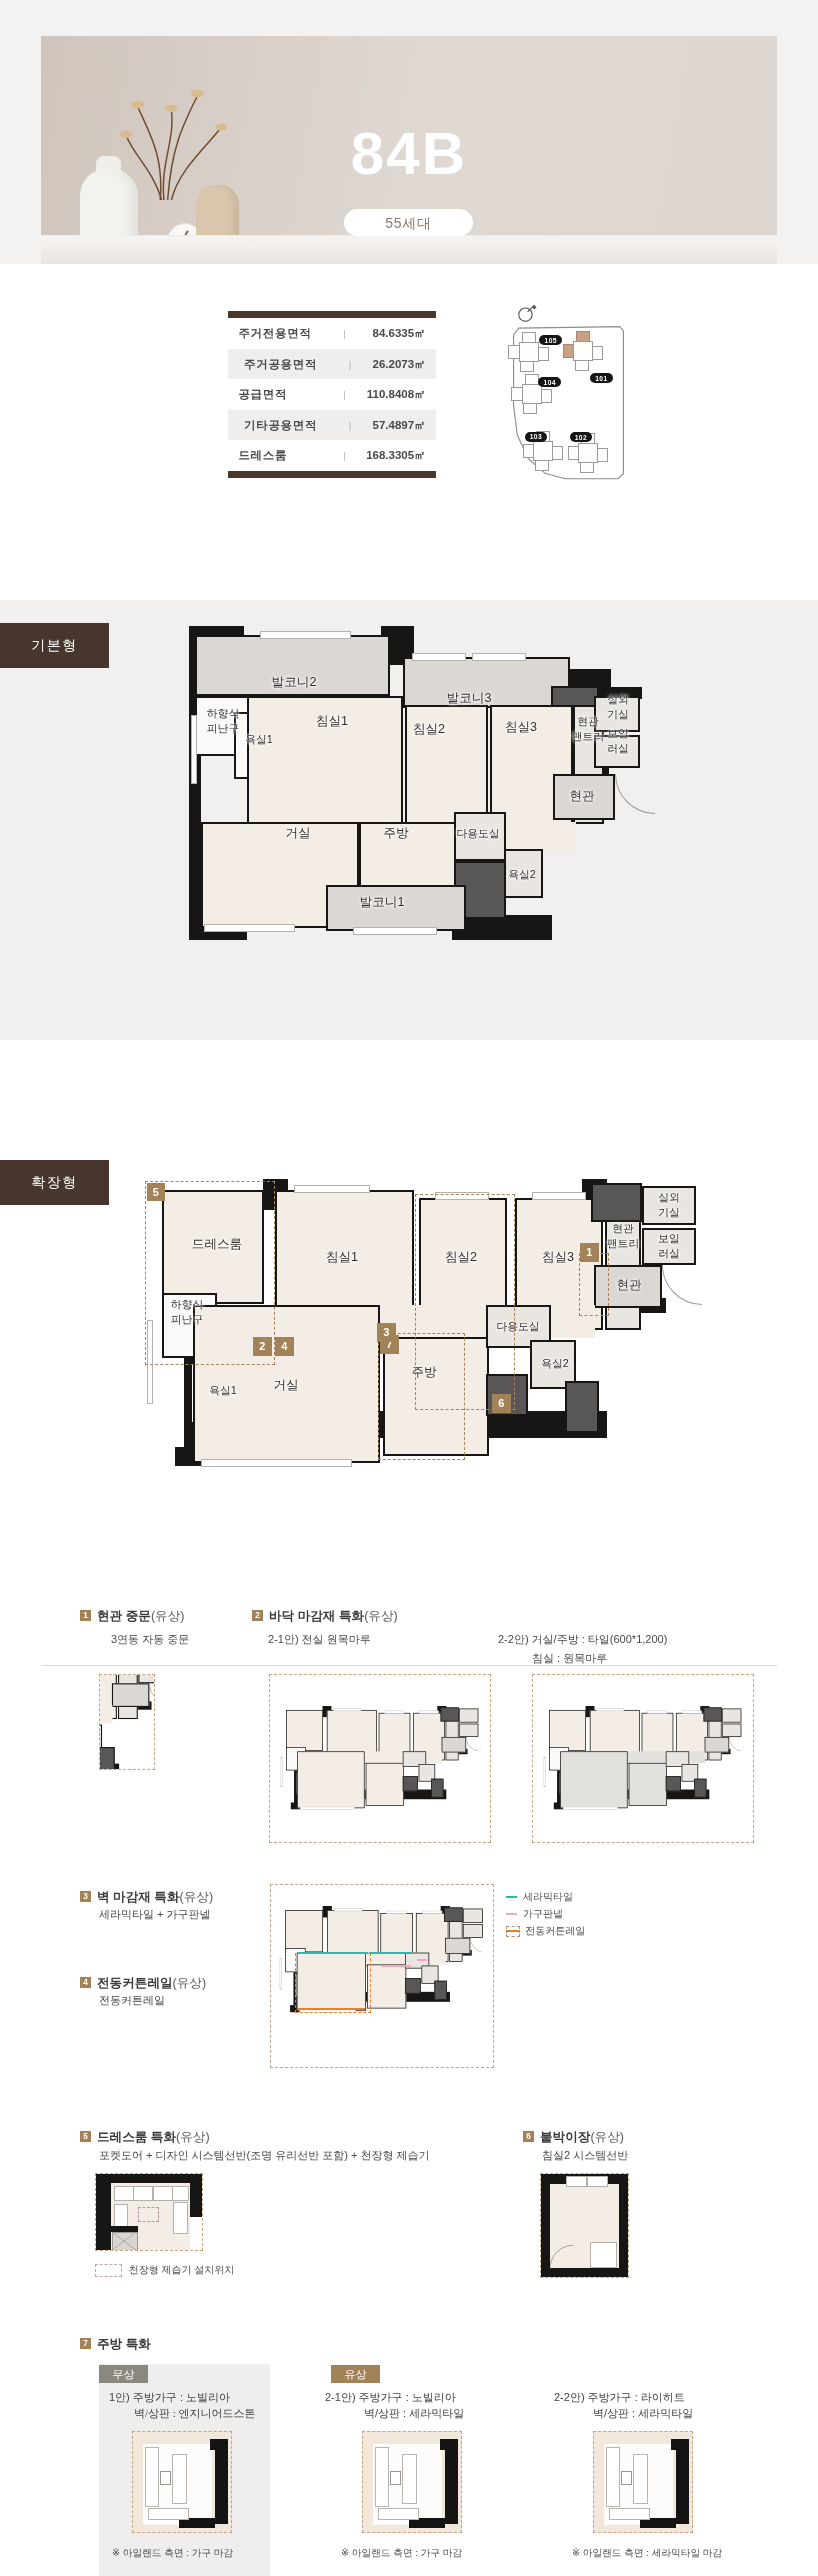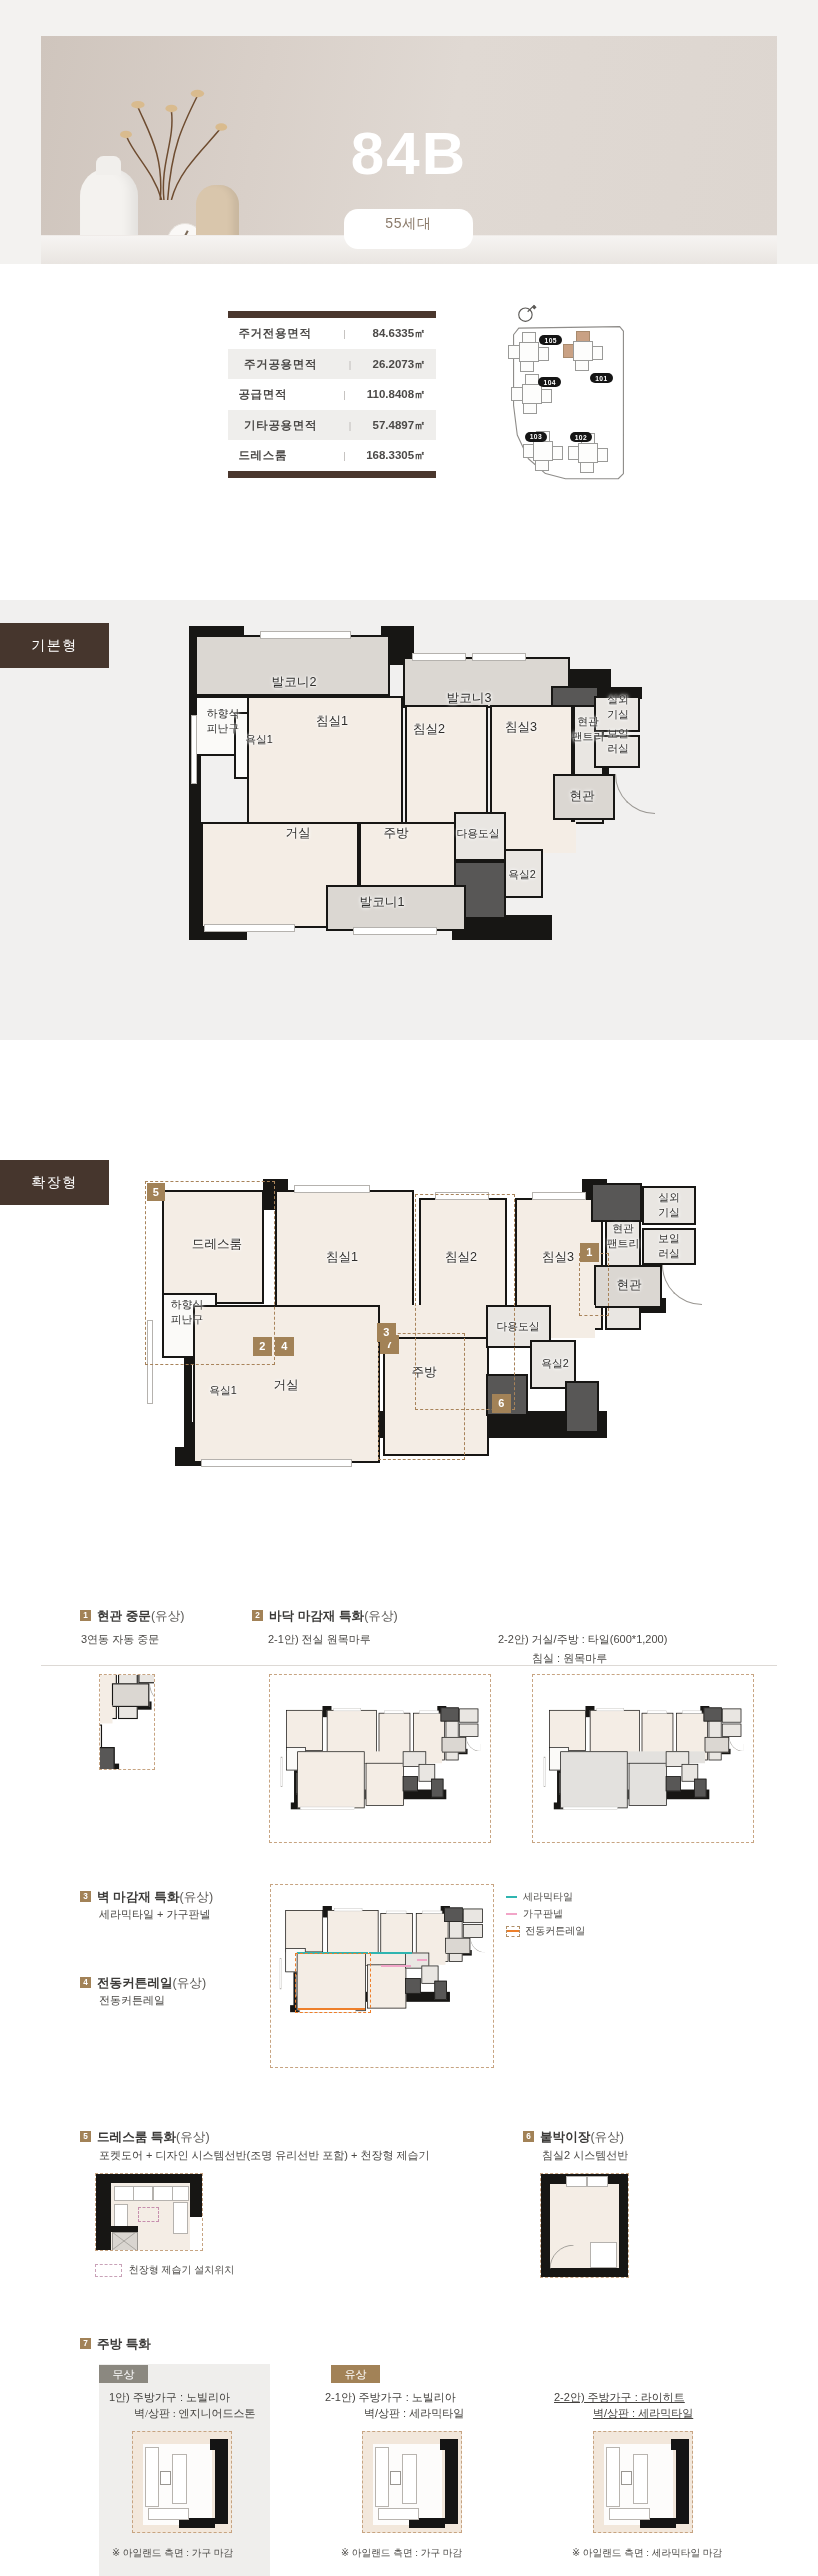--- a/index.html
+++ b/index.html
@@ -6,21 +6,21 @@
   body{font-family:"Liberation Sans","DejaVu Sans",sans-serif;color:#3a3a3a;}
   #page{position:relative;width:818px;height:2576px;background:#fff;overflow:hidden;margin:0 auto;}
   .abs{position:absolute;}
 
   
   #hero-band{left:0;top:0;width:818px;height:264px;background:#f3f2f0;}
   #hero{left:41px;top:36px;width:736px;height:228px;overflow:hidden;
         background:linear-gradient(100deg,#cfc5bd 0%,#d9d0c9 30%,#e0d9d3 55%,#ddd6d0 100%);}
   #hero-shelf{left:0;bottom:0;width:100%;height:28px;background:linear-gradient(#f6f4f2,#e9e5e1);border-top:0.7px solid #efebe8;}
   .hero-title{left:0;top:88px;width:736px;text-align:center;color:#fff;font-size:60px;font-weight:bold;letter-spacing:2.2px;line-height:1;}
-  .hero-badge{left:303px;top:173px;width:129px;height:40px;background:#fff;border-radius:14px;
+  .hero-badge{left:303px;top:173px;width:129px;height:27px;background:#fff;border-radius:14px;
               text-align:center;line-height:28px;color:#8b7b6b;font-size:14px;letter-spacing:0.7px;}
   .vase{left:39px;top:132px;width:58px;height:95px;background:#f4f2ef;border-radius:28px 28px 22px 22px;
         box-shadow:inset -7.4px -4.5px 10.4px rgba(0,0,0,.07);}
   .vase:before{content:"";position:absolute;left:16.4px;top:-12px;width:25px;height:19.3px;background:#f1efec;border-radius:7.4px 7.4px 0 0;}
   .figurine{left:155px;top:149px;width:43px;height:79px;background:#d9c6ac;border-radius:19.3px 19.3px 6px 6px;
             box-shadow:inset -6px -3px 7.4px rgba(0,0,0,.08);}
   .clock{left:126px;top:187px;width:34px;height:34px;background:#faf8f6;border-radius:50%;border:1.5px solid #e5e0da;}
   .clock:before{content:"";position:absolute;left:15.6px;top:6px;width:1.5px;height:12px;background:#7b6a58;transform:rotate(28deg);}
   .books{left:112px;top:223px;width:112px;height:6.7px;background:#8d7457;border-radius:1.5px;}
 
@@ -341,21 +341,21 @@
         <div class="n-badge" style="left: 130px; top: 158px;">4</div>
       </div>
     </div>
 
   <div class="abs divider"></div>
 
   <div class="feat-head" style="left:80px;top:1608px">
     <span class="f-badge">1</span>
     <span class="f-title"><b>현관 중문</b><span class="paid">(유상)</span></span>
   </div>
-  <div class="f-sub" style="left:81px;top:1632px">3연동 자동 중문</div>
+  <div class="f-sub" style="left:111px;top:1632px">3연동 자동 중문</div>
   <div class="thumb" style="left:99px;top:1674px;width:54px;height:94px">
     <div class="scalewrap" id="crop-entry" style="left: -235px; top: -39px; transform: scale(0.55);">
         <div class="plan" style="width: 554px; height: 290px;">
           <div class="wallfill" style="left: 234px; top: 232px; width: 228px; height: 27px;"></div>
           <div class="wallfill" style="left: 491px; top: 119px; width: 30px; height: 15px;"></div>
           <div class="blk t-room" style="left: 370px; top: 18.6px; width: 88px; height: 132px;"></div>
           <div class="blk t-svc" style="left: 460px; top: 18.6px; width: 36px; height: 132px;"></div>
           <div class="blk t-svc" style="left: 497px; top: 49px; width: 54px; height: 37px;"></div>
           <div class="blk t-bal" style="left: 449px; top: 86px; width: 68px; height: 43px;"></div>
           <div class="blk t-hall" style="left: 130px; top: 126px; width: 320px; height: 33px;"></div>
@@ -587,21 +587,21 @@
       <div class="fl"></div>
     <div class="cab" style="left:12px;top:15px;width:12px;height:58px"></div>
     <div class="cab" style="left:39px;top:22px;width:13.4px;height:48px"></div>
     <div class="hob" style="left:27px;top:39px"></div>
     <div class="blkw" style="left:77px;top:7.4px;width:18px;height:10.4px"></div>
     <div class="blkw" style="left:82px;top:18px;width:13.4px;height:74px"></div>
     <div class="blkw" style="left:46px;top:86px;width:36px;height:10.4px"></div>
     <div class="cab" style="left:15px;top:76px;width:39px;height:10.4px"></div>
     </div>
     <div class="k-note" style="left: 341px; top: 2547px;">※ 아일랜드 측면 : 가구 마감</div>
-    <div class="k-opt" style="left: 554px; top: 2389px; text-decoration: underline;">2-2안) 주방가구 : 라이히트
+    <div class="k-opt" style="left: 554px; top: 2389px;">2-2안) 주방가구 : 라이히트
 <span style="padding-left: 39px;">벽/상판 : 세라믹타일</span></div>
     <div class="kitchen" style="left: 593px; top: 2431px; width: 98px; height: 100px;">
       <div class="fl"></div>
     <div class="cab" style="left:12px;top:15px;width:12px;height:58px"></div>
     <div class="cab" style="left:39px;top:22px;width:13.4px;height:48px"></div>
     <div class="hob" style="left:27px;top:39px"></div>
     <div class="blkw" style="left:77px;top:7.4px;width:18px;height:10.4px"></div>
     <div class="blkw" style="left:82px;top:18px;width:13.4px;height:74px"></div>
     <div class="blkw" style="left:46px;top:86px;width:36px;height:10.4px"></div>
     <div class="cab" style="left:15px;top:76px;width:39px;height:10.4px"></div>

